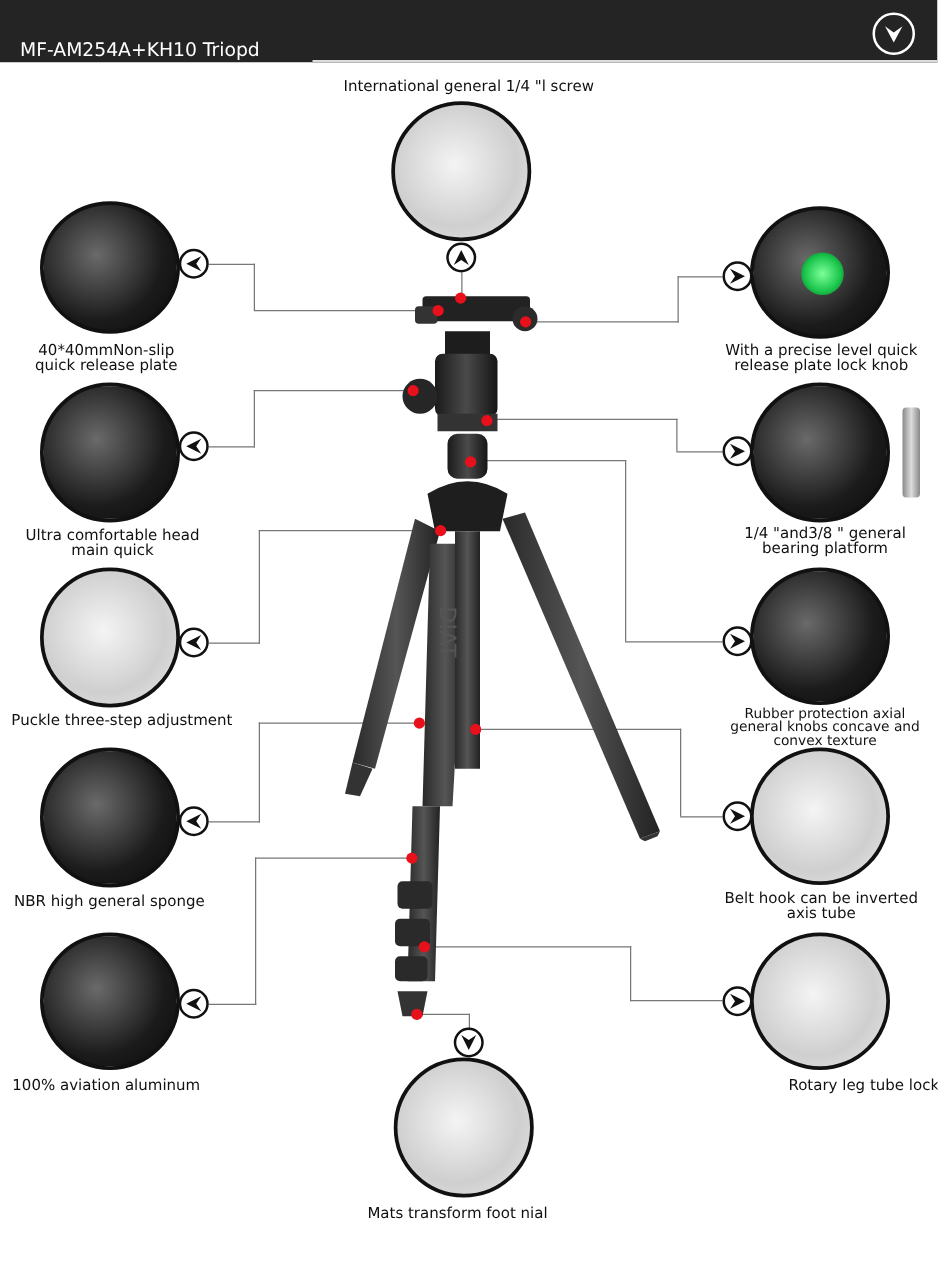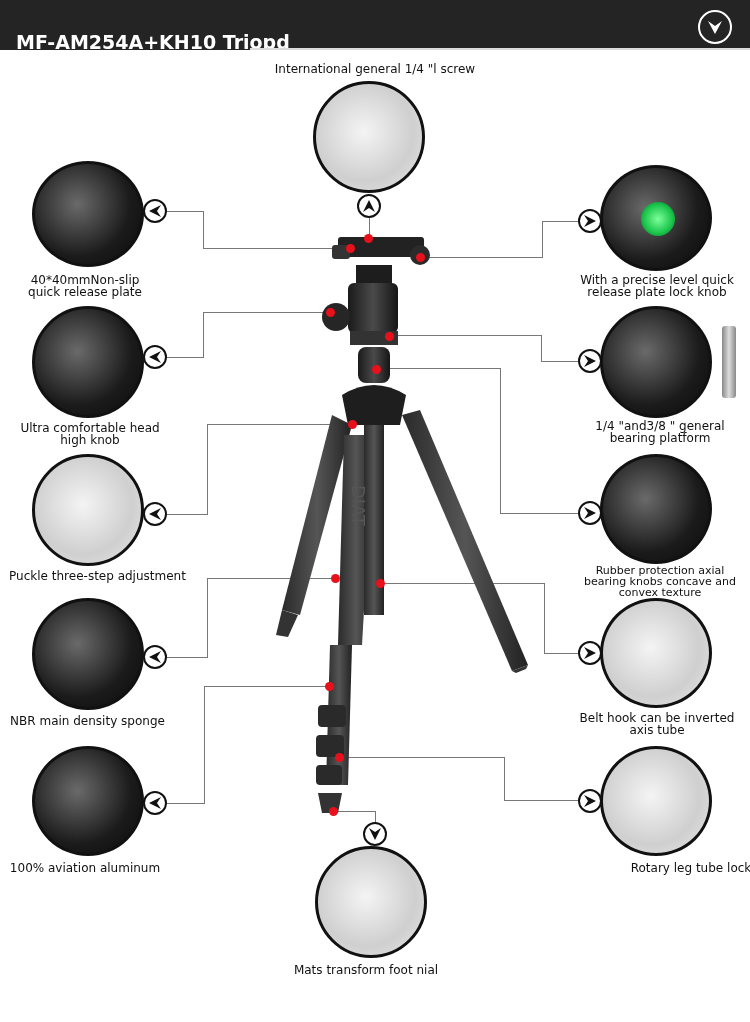--- a/index.html
+++ b/index.html
@@ -1,19 +1,19 @@
 <!DOCTYPE html>
 <html><head>
 <meta charset="utf-8">
 <style>
   * { box-sizing: border-box; margin: 0; padding: 0; }
   body { width: 750px; height: 1022px; background: #ffffff; font-family: "DejaVu Sans", sans-serif; position: relative; overflow: hidden; }
   .header { position: absolute; left: 0; top: 0; width: 750px; height: 50px; background: #242424; }
   .header .title { position: absolute; left: 8px; top: 3px; font-size: 22px; font-weight: bold; color: #f2e51c; letter-spacing: -0.3px; }
-  .header .subtitle { position: absolute; left: 16px; top: 31px; font-size: 19px; font-weight: bold; color: #ffffff; }
+  .header .subtitle { position: absolute; left: 16px; top: 31px; font-size: 15px; font-weight: normal; color: #ffffff; }
   .header .underline { position: absolute; left: 250px; top: 48px; width: 500px; height: 2px; background: #dcdcdc; }
   .header-btn { position: absolute; left: 698px; top: 10px; width: 34px; height: 34px; border: 2px solid #ffffff; border-radius: 50%; display: flex; align-items: center; justify-content: center; cursor: pointer; }
 
   .callout { position: absolute; border: 3px solid #111; border-radius: 50%; overflow: hidden; background: radial-gradient(circle at 40% 40%, #6a6a6a, #1b1b1b 60%, #0a0a0a); }
   .callout.light { background: radial-gradient(circle at 45% 45%, #f4f4f4, #cfcfcf 60%, #e9e9e9); }
   .label { position: absolute; font-size: 12px; color: #111; text-align: center; line-height: 12px; white-space: nowrap; }
   .arrow-btn { position: absolute; width: 24px; height: 24px; border: 2px solid #111; border-radius: 50%; background: #fff; display: flex; align-items: center; justify-content: center; cursor: pointer; }
   .line { position: absolute; background: #777; }
   .dot { position: absolute; width: 9px; height: 9px; border-radius: 50%; background: #e8101a; }
   .tripod { position: absolute; }
@@ -156,38 +156,38 @@
   </div>
 
   <div class="callout" style="left:32px;top:306px;width:112px;height:112px"></div>
   <div class="arrow-btn" style="left:143px;top:345px">
     <svg width="14" height="14" viewBox="0 0 14 14">
         <path d="M1 7 L13 1 L9 7 L13 13 Z" fill="#111"></path>
       </svg>
   </div>
   <div class="label" style="left:15px;top:422px;width:150px">
     <div>Ultra comfortable head</div>
-    <div>high knob</div>
+    <div>main quick</div>
   </div>
 
   <div class="callout light" style="left:32px;top:454px;width:112px;height:112px"></div>
   <div class="arrow-btn" style="left:143px;top:502px">
     <svg width="14" height="14" viewBox="0 0 14 14">
         <path d="M1 7 L13 1 L9 7 L13 13 Z" fill="#111"></path>
       </svg>
   </div>
   <div class="label" style="left:0px;top:570px;width:195px">Puckle three-step adjustment</div>
 
   <div class="callout" style="left:32px;top:598px;width:112px;height:112px"></div>
   <div class="arrow-btn" style="left:143px;top:645px">
     <svg width="14" height="14" viewBox="0 0 14 14">
         <path d="M1 7 L13 1 L9 7 L13 13 Z" fill="#111"></path>
       </svg>
   </div>
-  <div class="label" style="left:5px;top:715px;width:165px">NBR main density sponge</div>
+  <div class="label" style="left:5px;top:715px;width:165px">NBR high general sponge</div>
 
   <div class="callout" style="left:32px;top:746px;width:112px;height:110px"></div>
   <div class="arrow-btn" style="left:143px;top:791px">
     <svg width="14" height="14" viewBox="0 0 14 14">
         <path d="M1 7 L13 1 L9 7 L13 13 Z" fill="#111"></path>
       </svg>
   </div>
   <div class="label" style="left:5px;top:862px;width:160px">100%  aviation aluminum</div>
 </div>
 
@@ -218,21 +218,21 @@
   </div>
 
   <div class="callout" style="left:600px;top:454px;width:112px;height:110px"></div>
   <div class="arrow-btn" style="left:578px;top:501px">
     <svg width="14" height="14" viewBox="0 0 14 14">
         <path d="M13 7 L1 1 L5 7 L1 13 Z" fill="#111"></path>
       </svg>
   </div>
   <div class="label" style="left:575px;top:565px;width:170px;font-size:11px;line-height:11px">
     <div>Rubber protection axial</div>
-    <div>bearing knobs concave and</div>
+    <div>general knobs concave and</div>
     <div>convex texture</div>
   </div>
 
   <div class="callout light" style="left:600px;top:598px;width:112px;height:110px"></div>
   <div class="arrow-btn" style="left:578px;top:641px">
     <svg width="14" height="14" viewBox="0 0 14 14">
         <path d="M13 7 L1 1 L5 7 L1 13 Z" fill="#111"></path>
       </svg>
   </div>
   <div class="label" style="left:574px;top:712px;width:166px">

